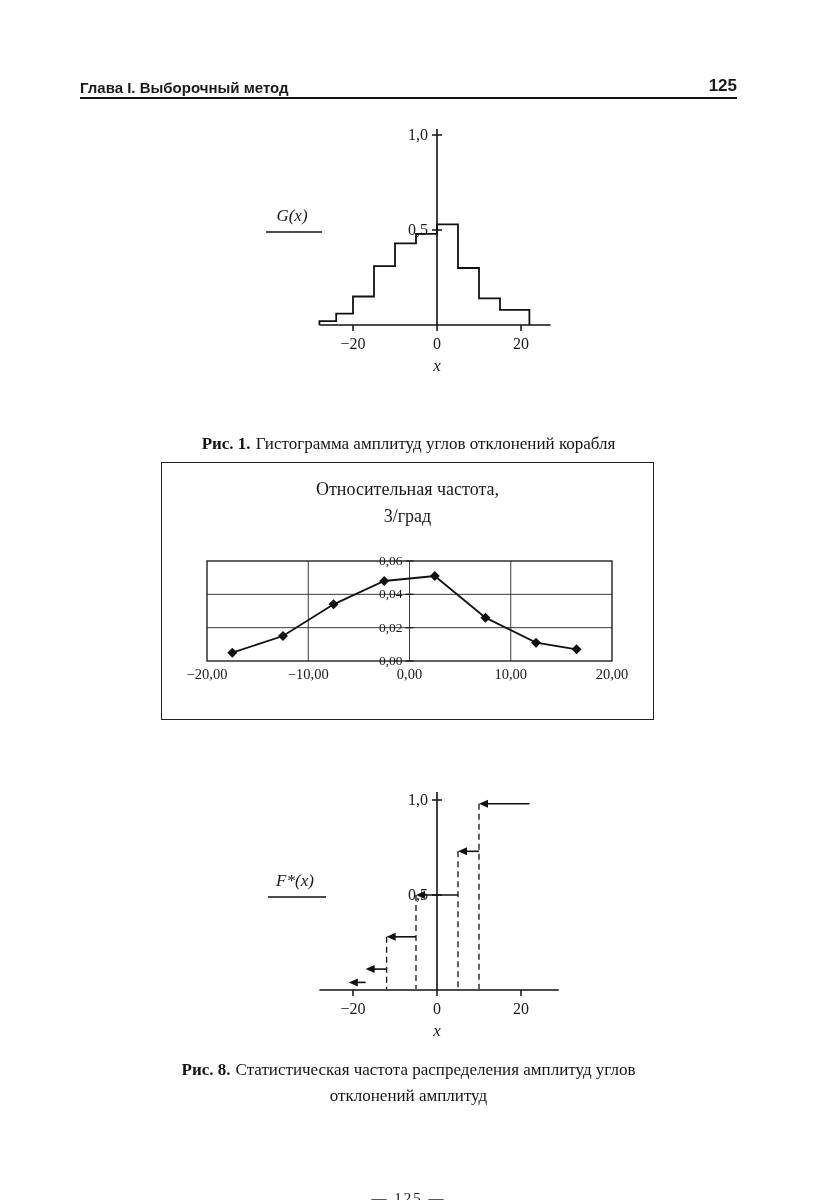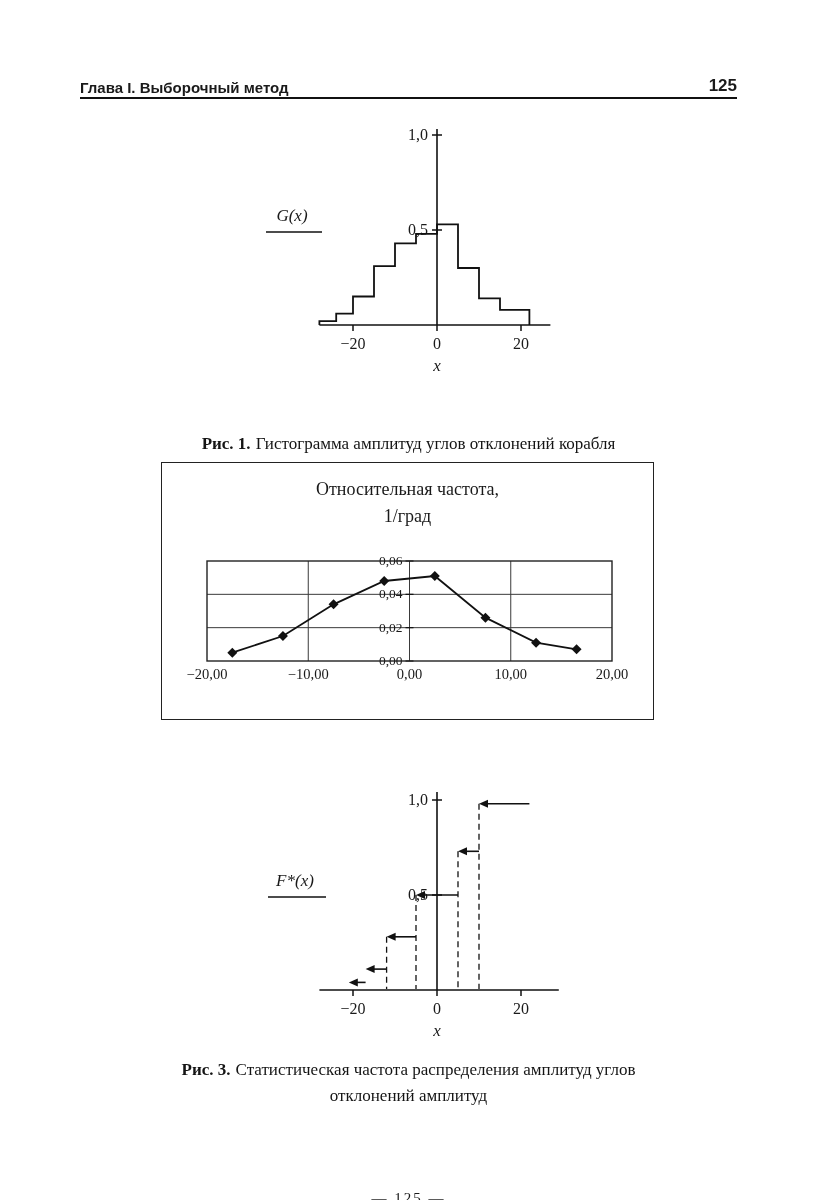--- a/index.html
+++ b/index.html
@@ -95,21 +95,21 @@
         <polygon points="120.9375,168 125.9375,173 120.9375,178 115.9375,173" fill="#111"></polygon>
         <polygon points="171.5625,136.33333333333331 176.5625,141.33333333333331 171.5625,146.33333333333331 166.5625,141.33333333333331" fill="#111"></polygon>
         <polygon points="222.1875,113 227.1875,118 222.1875,123 217.1875,118" fill="#111"></polygon>
         <polygon points="272.8125,108 277.8125,113 272.8125,118 267.8125,113" fill="#111"></polygon>
         <polygon points="323.4375,149.66666666666666 328.4375,154.66666666666666 323.4375,159.66666666666666 318.4375,154.66666666666666" fill="#111"></polygon>
         <polygon points="374.0625,174.66666666666666 379.0625,179.66666666666666 374.0625,184.66666666666666 369.0625,179.66666666666666" fill="#111"></polygon>
         <polygon points="414.5625,181.33333333333334 419.5625,186.33333333333334 414.5625,191.33333333333334 409.5625,186.33333333333334" fill="#111"></polygon>
       </svg>
     <div class="fig2-title">
       <span>Относительная частота,</span><br>
-      <span>1/град</span>
+      <span>3/град</span>
     </div>
   </div>
 
 
   <svg id="fig3svg" class="fig">
       <line x1="79.39999999999999" y1="210" x2="318.8" y2="210" stroke="#111" stroke-width="1.6"></line>
       <line x1="197" y1="12" x2="197" y2="210" stroke="#111" stroke-width="1.6"></line>
       <line x1="192" y1="20" x2="202" y2="20" stroke="#111" stroke-width="1.5"></line>
       <text x="188" y="25" font-size="16" text-anchor="end" fill="#1a1a1a" font-family="&quot;Liberation Serif&quot;, serif">1,0</text>
       <line x1="192" y1="115" x2="202" y2="115" stroke="#111" stroke-width="1.5"></line>
@@ -135,19 +135,19 @@
       <line x1="226" y1="71.30000000000001" x2="239" y2="71.30000000000001" stroke="#111111" stroke-width="1.6"></line>
       <polygon points="218,71.30000000000001 227,67.30000000000001 227,75.30000000000001" fill="#111"></polygon>
       <line x1="239" y1="23.80000000000001" x2="239" y2="209" stroke="#111" stroke-width="1.3" stroke-dasharray="6 4"></line>
       <line x1="247" y1="23.80000000000001" x2="289.4" y2="23.80000000000001" stroke="#111111" stroke-width="1.6"></line>
       <polygon points="239,23.80000000000001 248,19.80000000000001 248,27.80000000000001" fill="#111"></polygon>
       <text x="55" y="106" font-size="17" text-anchor="middle" fill="#1a1a1a" font-family="&quot;Liberation Serif&quot;, serif" font-style="italic">F*(x)</text>
       <line x1="28" y1="117" x2="86" y2="117" stroke="#111" stroke-width="1.4"></line>
     </svg>
 
   <p class="caption" id="cap3">
-    <b>Рис. 3.</b><span>Статистическая частота распределения амплитуд углов</span><br>
+    <b>Рис. 8.</b><span>Статистическая частота распределения амплитуд углов</span><br>
     <span>отклонений амплитуд</span>
   </p>
 
   <div class="footer">— 125 —</div>
 
 </div>
 
 </body></html>

